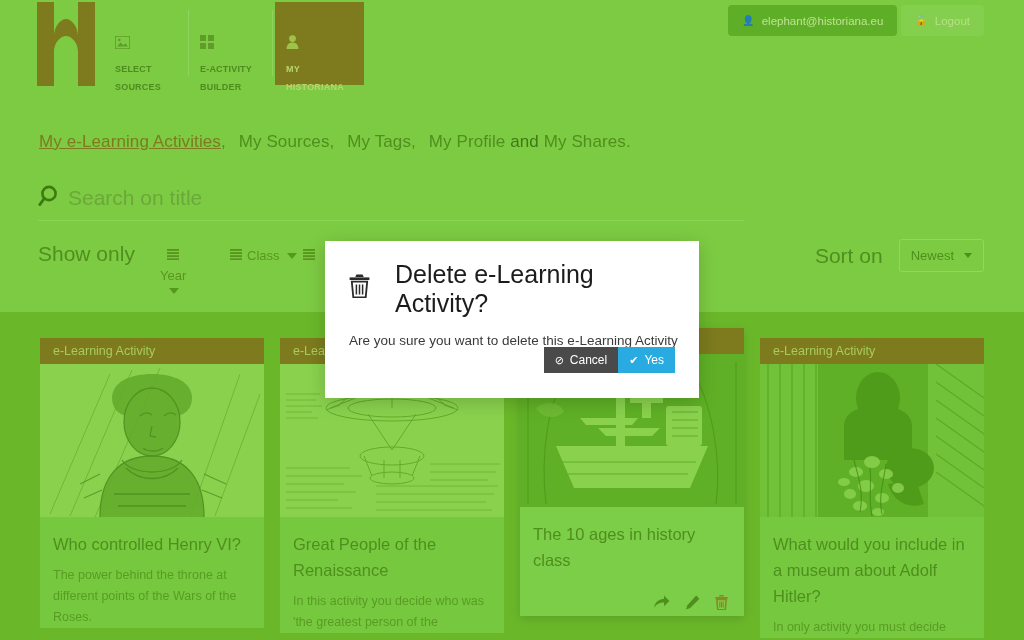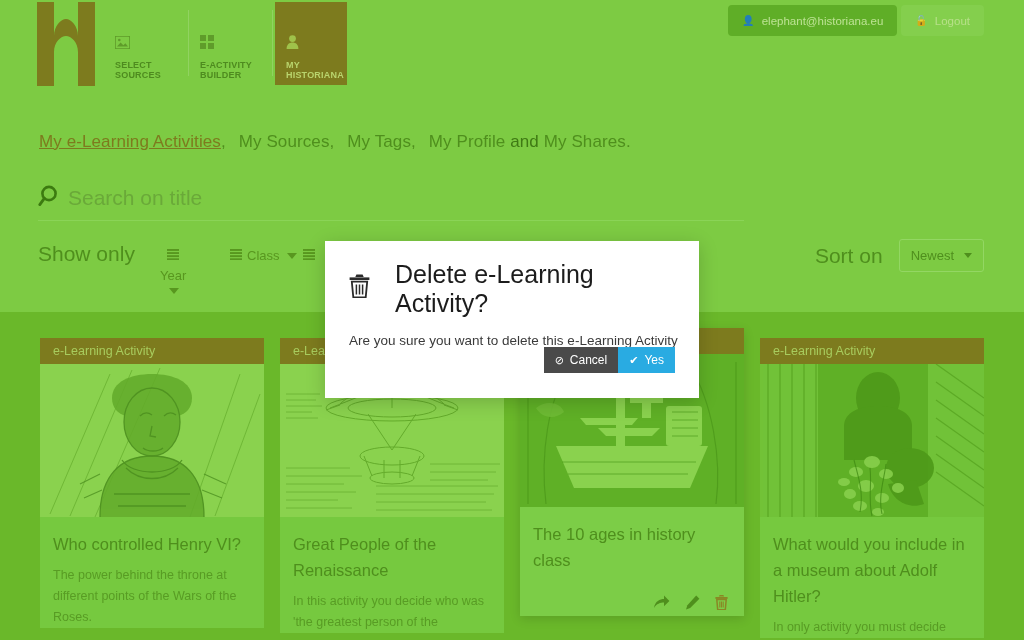--- a/index.html
+++ b/index.html
@@ -29,28 +29,28 @@
   #logo svg { display: block; }
 
   .nav-tab {
     position: absolute; top: 2px; width: 78px; height: 82px;
     padding-left: 11px; padding-top: 33px;
     text-decoration: none;
   }
   .nav-tab .nav-icon { display: block; color: #5f9c2a; margin-bottom: 7px; }
   .nav-tab .nav-label {
     display: block;
-    font-size: 9px; font-weight: bold; line-height: 10px;
+    font-size: 9px; font-weight: bold; line-height: 18px;
     letter-spacing: .2px; color: #4e8b1f; text-transform: uppercase;
     white-space: pre-line;
   }
   #tab-select-sources { left: 104px; }
   #tab-eactivity-builder { left: 189px; }
   #tab-my-historiana {
-    left: 275px; width: 72px; height: 83px;
+    left: 275px; width: 89px; height: 83px;
     background: #7d7b1e;
   }
   #tab-my-historiana .nav-icon { color: #9fc24a; }
   #tab-my-historiana .nav-label { color: #b9d46d; }
 
   .divider {
     position: absolute; top: 10px; width: 1px; height: 66px;
     background: rgba(255,255,255,.16);
   }
   #divider-1 { left: 188px; }

